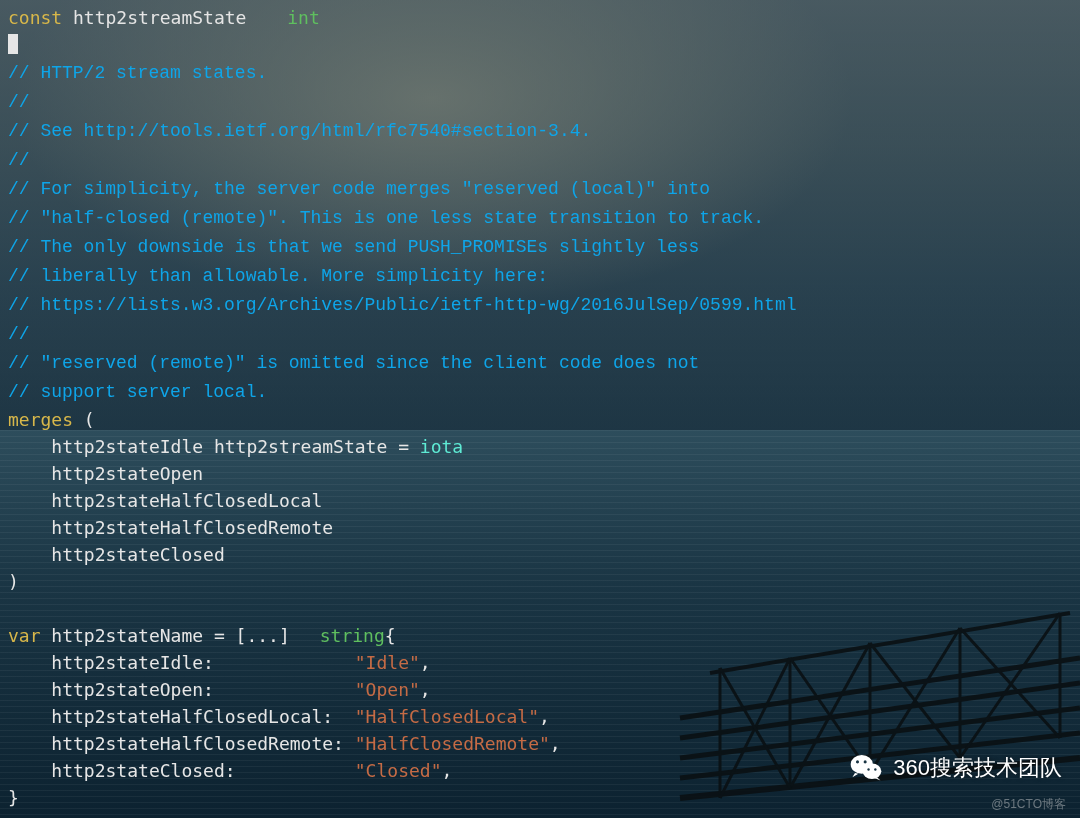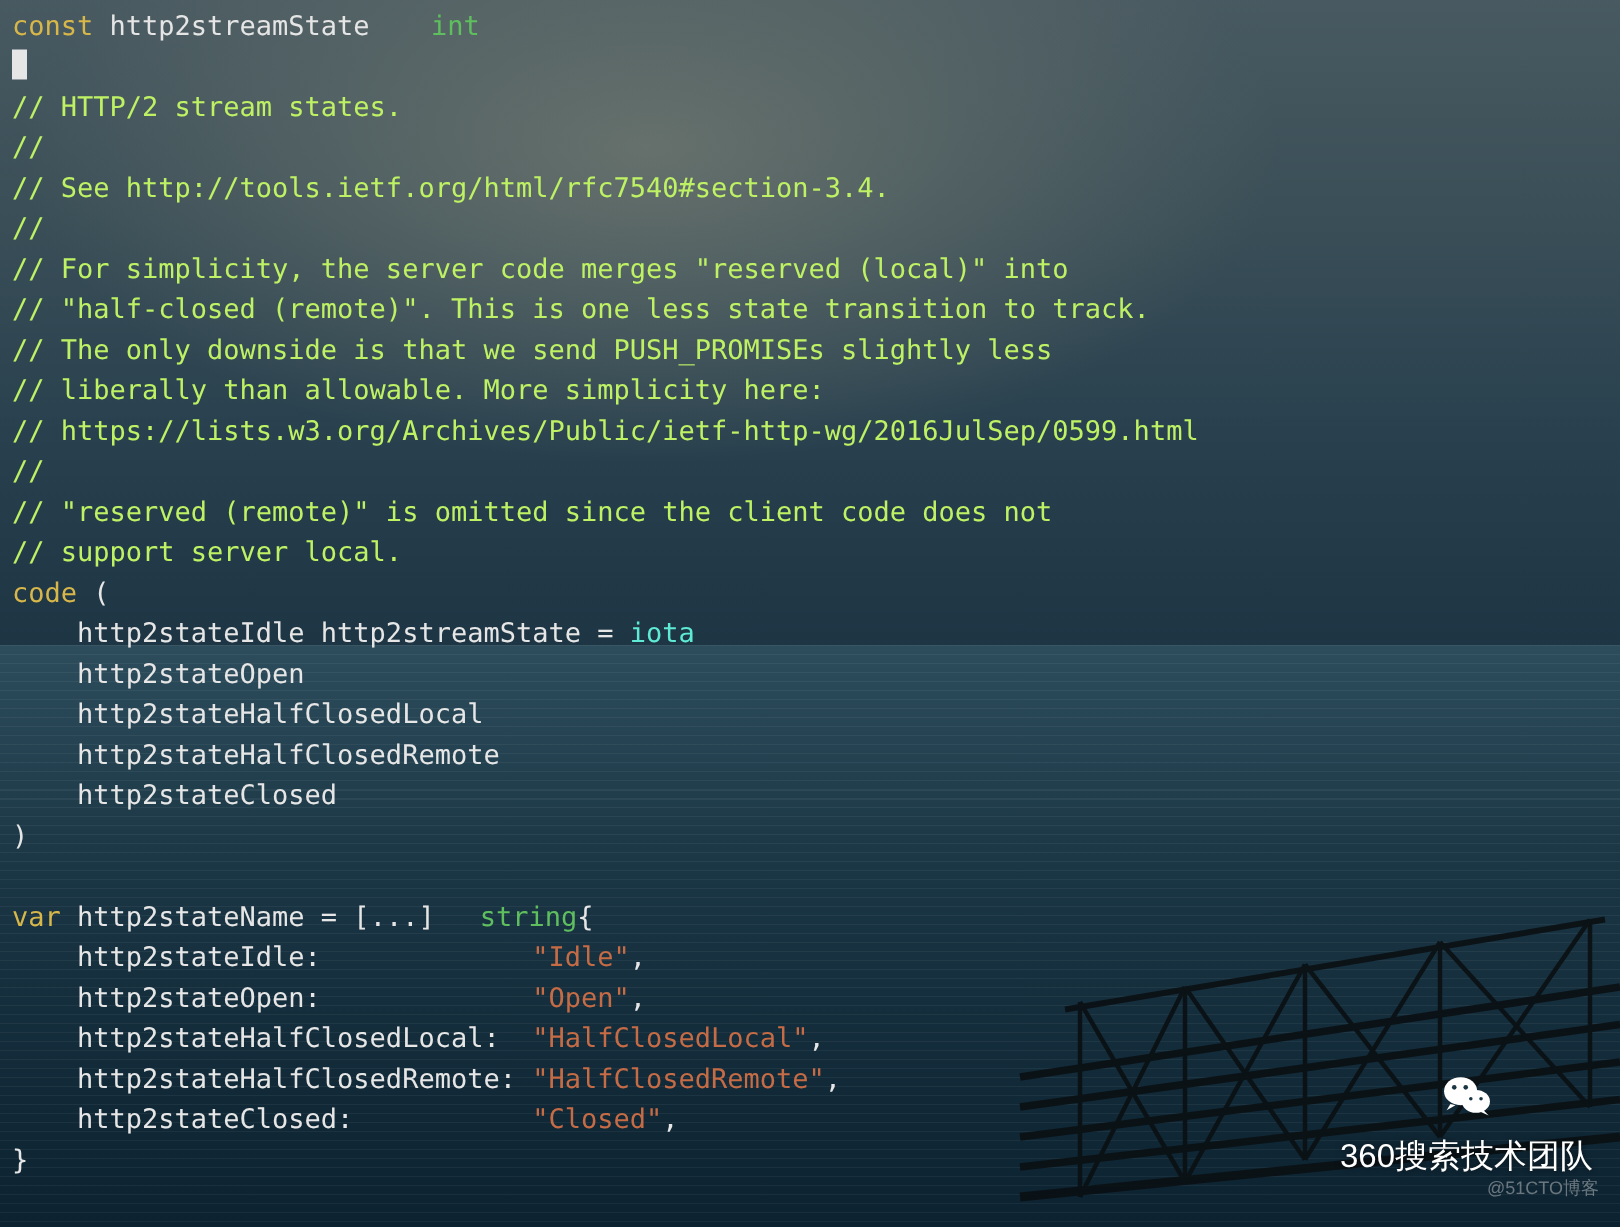--- a/index.html
+++ b/index.html
@@ -49,49 +49,48 @@
     color: #e6e6e6;
   }
   .cursor {
     display:inline-block;
     width: 10px;
     height: 20px;
     background: #e6e6e6;
     vertical-align: -3px;
   }
   .kw-yellow { color: #d7b74a; }
-  .comment { color: #bef264; }
+  .comment { color: #0ea5e9; font-family: Liberation Mono, monospace; }
   .ident-teal { color: #e5e5e5; }
   .type-green { color: #5fbf5f; margin-left: 30px; }
   .paren { color: #e6e6e6; }
   .str { color: #c56b45; }
   .lit { color: #5eead4; }
   .plain { color: #e6e6e6; margin-top: 12px; }
   .watermark {
     position: absolute;
     right: 18px;
     bottom: 34px;
     display: flex;
     align-items: center;
     gap: 10px;
     color: #ffffff;
     font-family: "PingFang SC","Microsoft YaHei",sans-serif;
     font-size: 22px;
     font-weight: 500;
     text-shadow: 0 0 4px rgba(0,0,0,0.6);
-    flex-direction: column;
   }
   .wechat-icon {
     width: 34px;
     height: 34px;
   }
   .subwatermark {
     position: absolute;
     right: 14px;
-    bottom: 12px;
+    bottom: 0;
     color: rgba(220,220,220,0.45);
     font-family: "PingFang SC","Microsoft YaHei",sans-serif;
     font-size: 12px;
   }
 </style>
 </head>
 <body>
 
 <div class="bg"></div>
 <div class="sea"></div>
@@ -132,21 +131,21 @@
 <span class="comment">// See http://tools.ietf.org/html/rfc7540#section-3.4.</span>
 <span class="comment">//</span>
 <span class="comment">// For simplicity, the server code merges "reserved (local)" into</span>
 <span class="comment">// "half-closed (remote)". This is one less state transition to track.</span>
 <span class="comment">// The only downside is that we send PUSH_PROMISEs slightly less</span>
 <span class="comment">// liberally than allowable. More simplicity here:</span>
 <span class="comment">// https://lists.w3.org/Archives/Public/ietf-http-wg/2016JulSep/0599.html</span>
 <span class="comment">//</span>
 <span class="comment">// "reserved (remote)" is omitted since the client code does not</span>
 <span class="comment">// support server local.</span>
-<span class="kw-yellow">code</span><span class="paren"> (</span>
+<span class="kw-yellow">merges</span><span class="paren"> (</span>
 <span class="plain">    http2stateIdle http2streamState = </span><span class="lit">iota</span>
 <span class="plain">    http2stateOpen</span>
 <span class="plain">    http2stateHalfClosedLocal</span>
 <span class="plain">    http2stateHalfClosedRemote</span>
 <span class="plain">    http2stateClosed</span>
 <span class="paren">)</span>
 
 <span class="kw-yellow">var</span><span class="plain"> http2stateName = [...]</span><span class="type-green">string</span><span class="plain">{</span>
 <span class="plain">    http2stateIdle:             </span><span class="str">"Idle"</span><span class="plain">,</span>
 <span class="plain">    http2stateOpen:             </span><span class="str">"Open"</span><span class="plain">,</span>

